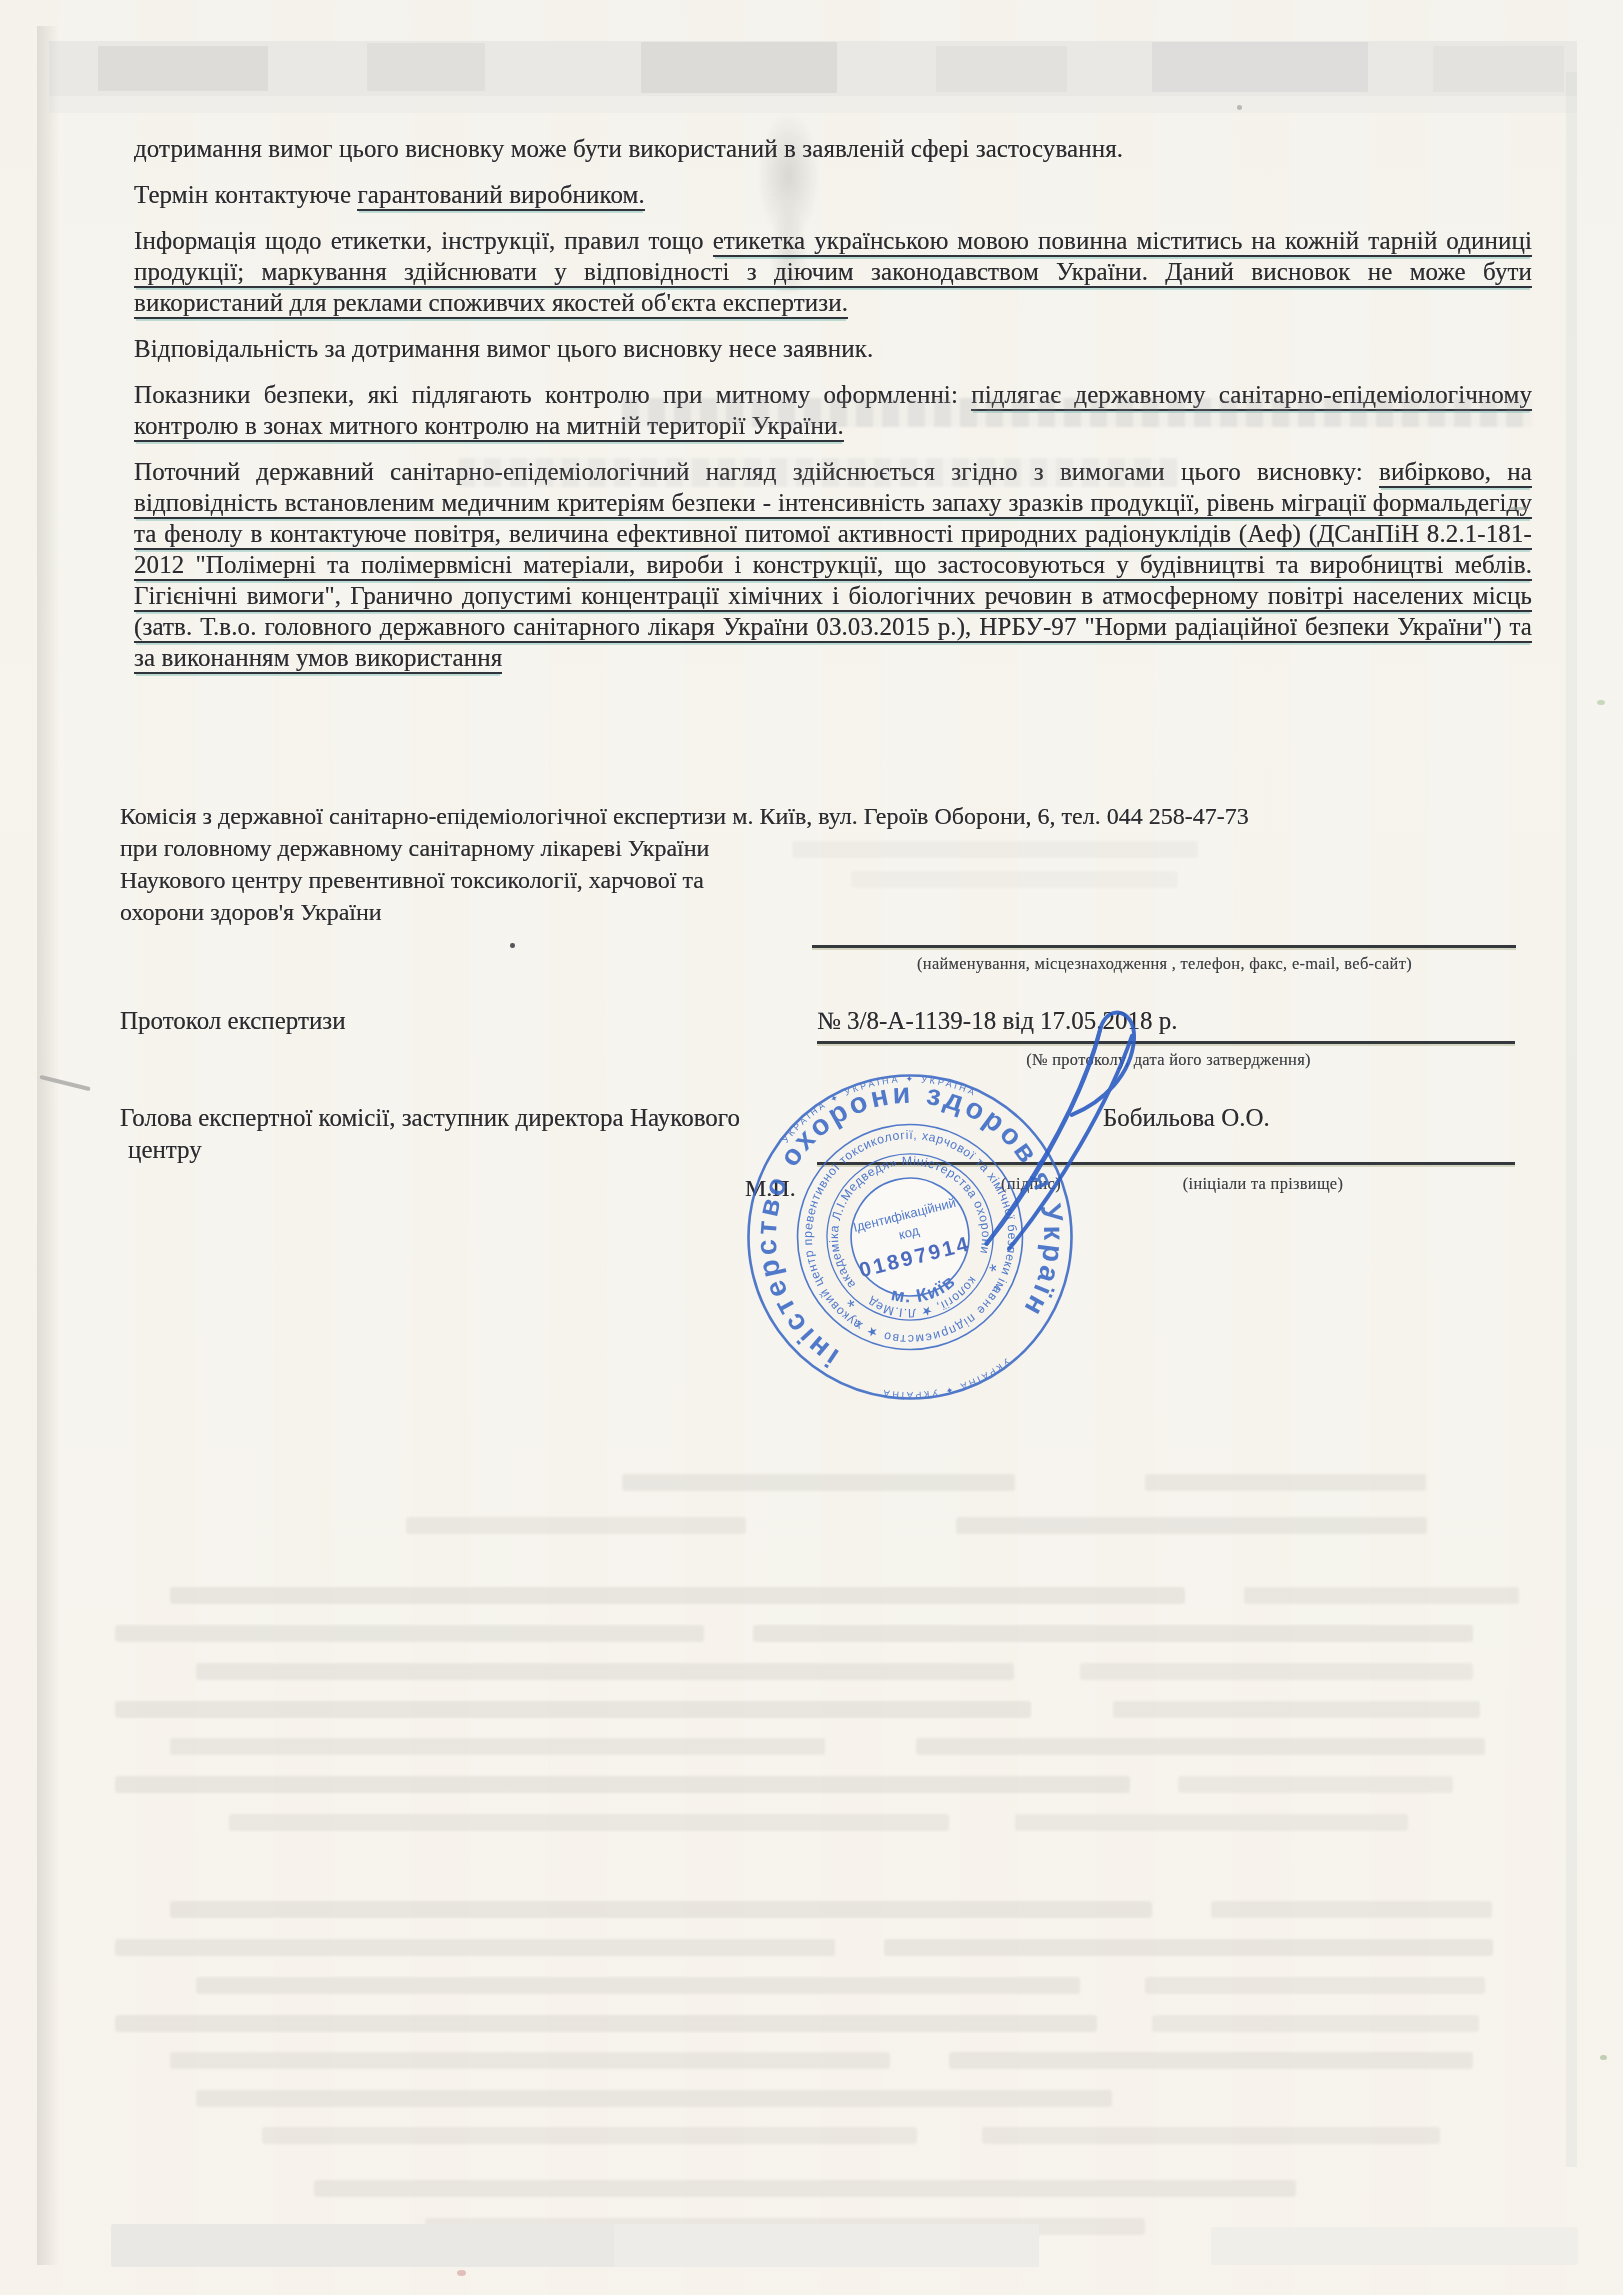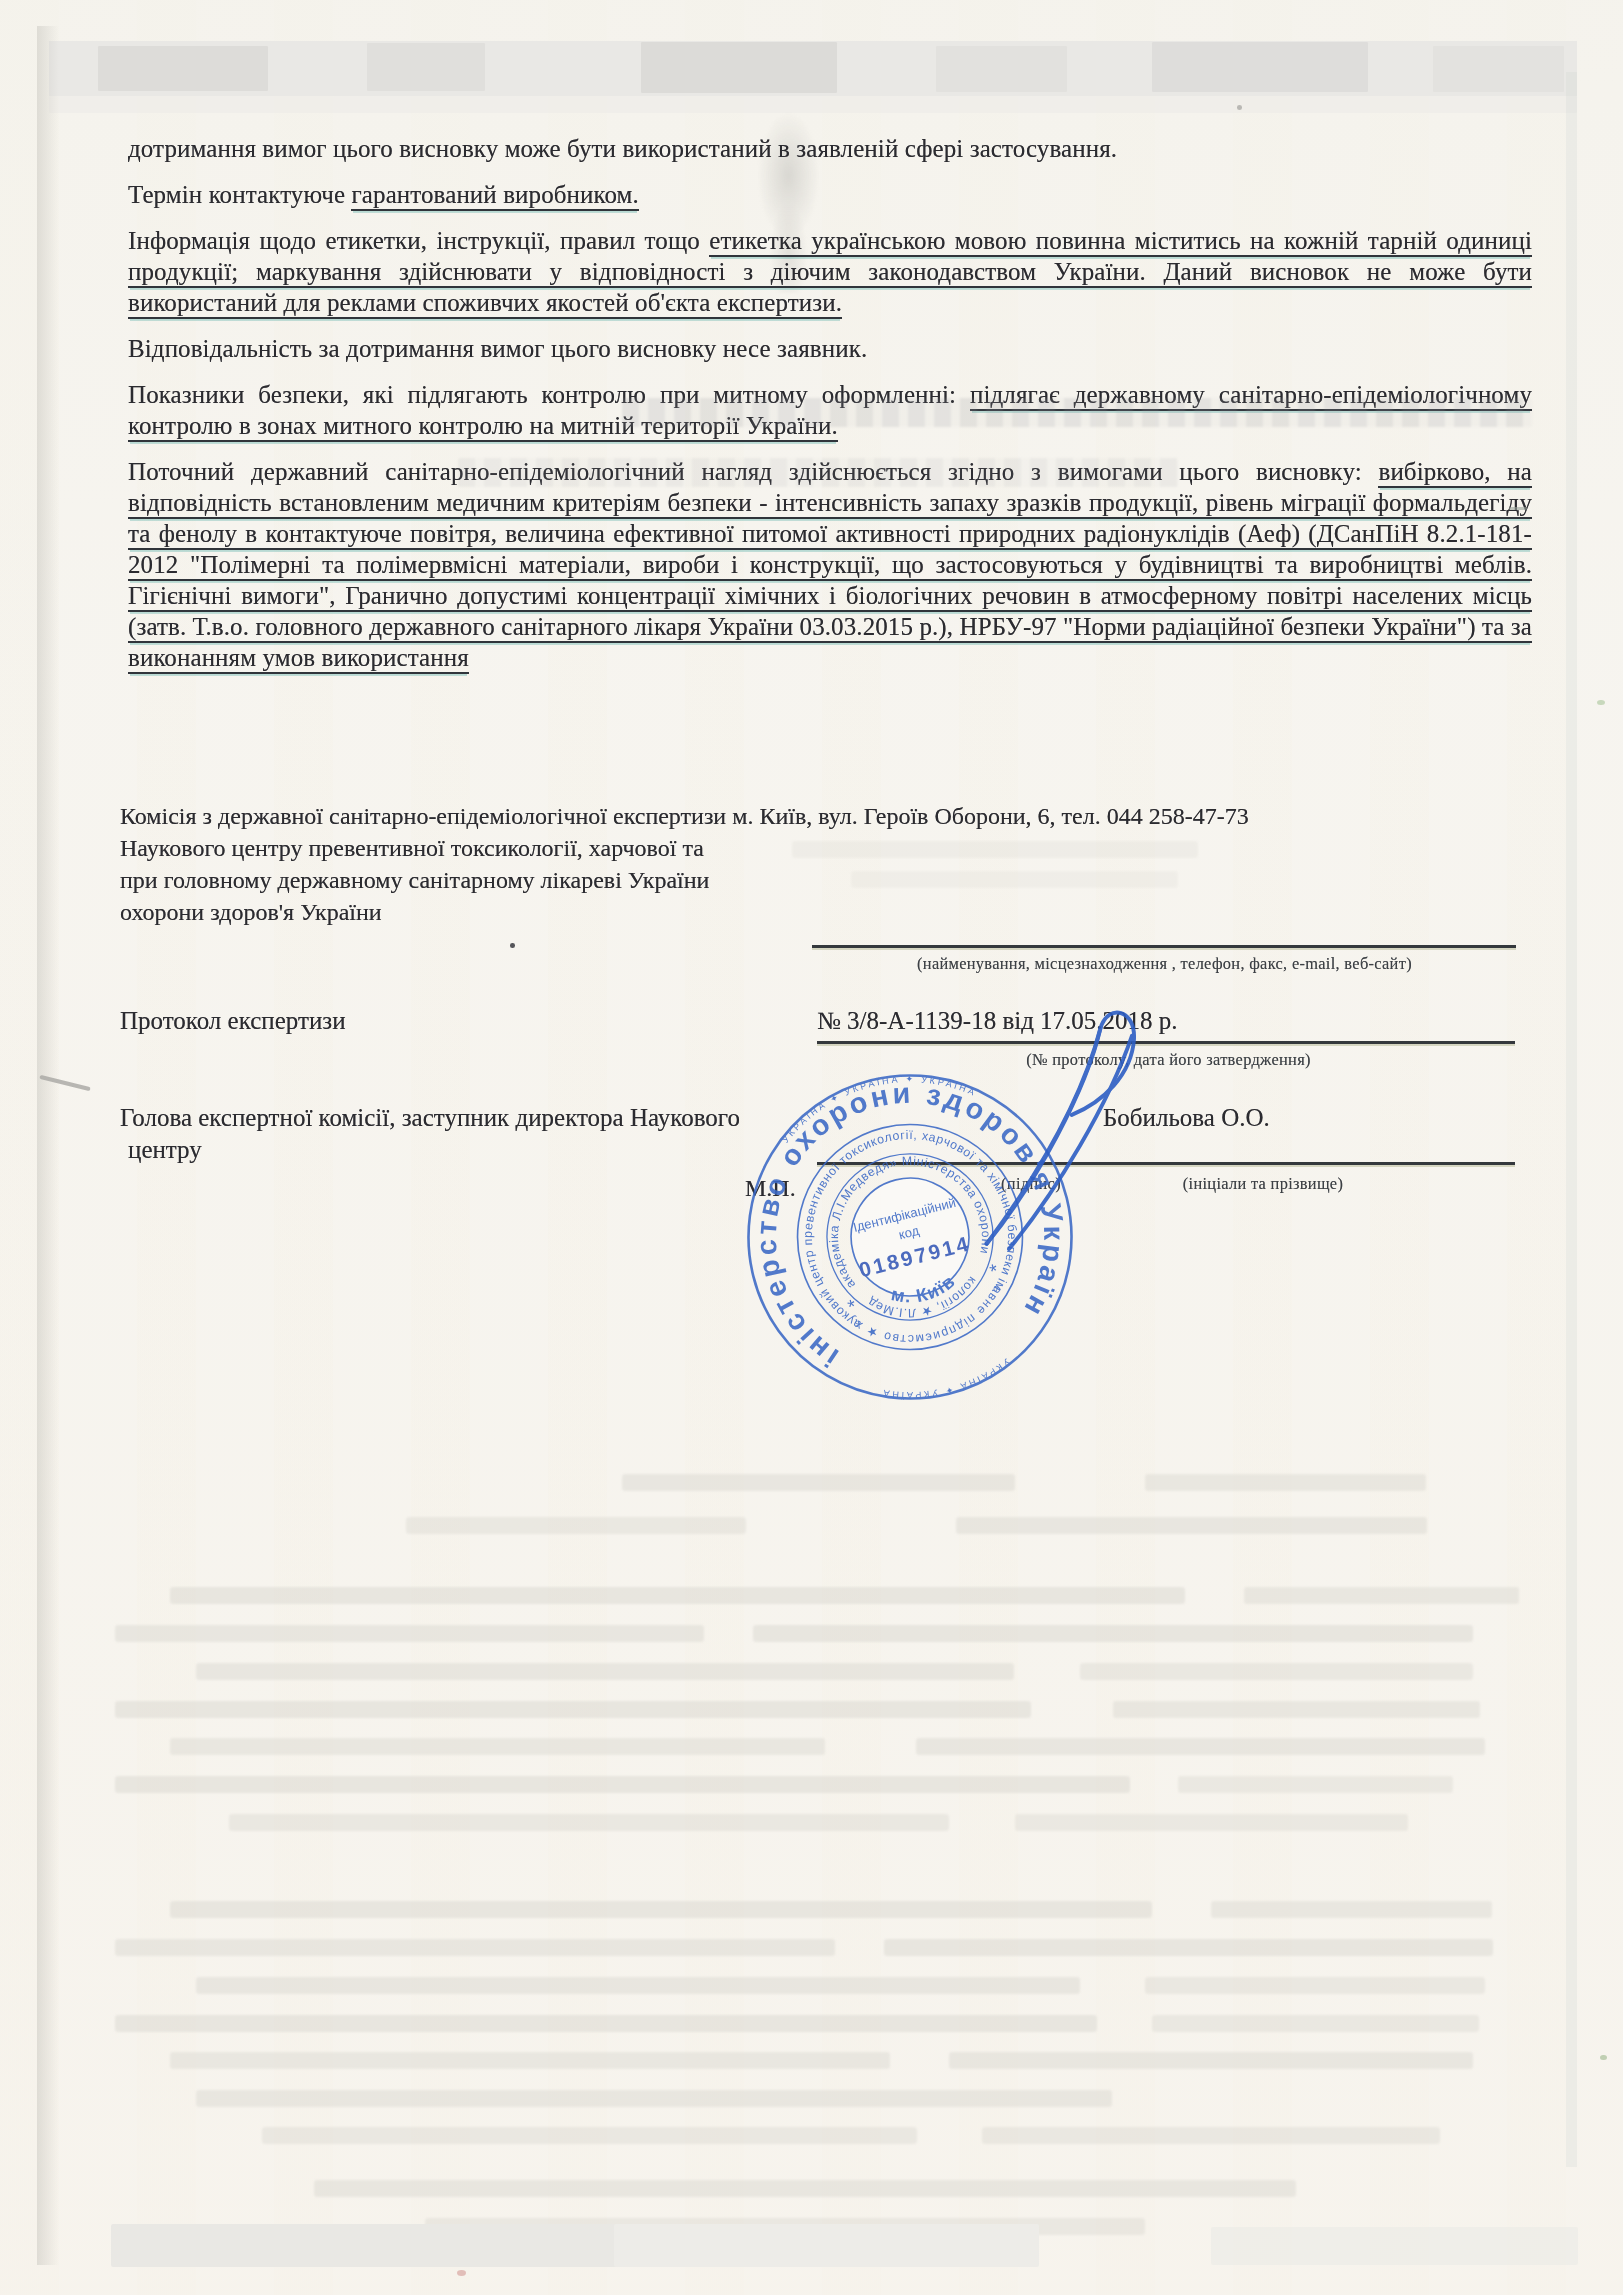--- a/index.html
+++ b/index.html
@@ -27,21 +27,21 @@
     filter:blur(1.3px);}
   .ghost-caps{position:absolute;height:29px;filter:blur(1px);
     background:repeating-linear-gradient(90deg, rgba(150,152,158,.45) 0 17px, rgba(150,152,158,.12) 17px 26px);
     border-radius:2.6px;}
   .ghost-line{position:absolute;height:17px;background:#d5d3cc;border-radius:3.3px;filter:blur(0.9px);}
   .bottom-band{position:absolute;border-radius:2px;}
   .speck{position:absolute;border-radius:50%;}
 
   
   .body-text{position:absolute;left:118px;top:133px;width:1414px;}
-  .para{margin:0 0 15px 10px;font-size:25px;line-height:31px;text-align:justify;
+  .para{margin:0 0 15px 16px;font-size:25px;line-height:31px;text-align:justify;
     letter-spacing:0.1px;text-shadow:0 0 0.5px rgba(35,35,42,.55);}
   .para .u{border-bottom:2px solid #30343a;padding-bottom:1.3px;
     box-shadow:0 3.9px 0 -2px rgba(0,140,130,.25);}
 
   .commission{position:absolute;left:120px;top:800px;width:1460px;}
   .commission div{font-size:24px;line-height:32px;white-space:nowrap;
     text-shadow:0 0 0.5px rgba(35,35,42,.55);}
 
   .rule{position:absolute;height:3.3px;background:#34383c;box-shadow:0 2px 0 rgba(125,132,75,.28);}
   .cap{position:absolute;font-size:16.4px;color:#3c4045;text-align:center;
@@ -77,22 +77,22 @@
       <p class="para"><span>Відповідальність за дотримання вимог цього висновку несе заявник.</span></p>
       <p class="para"><span>Показники безпеки, які підлягають контролю при митному оформленні: </span><span class="u">підлягає державному санітарно-епідеміологічному контролю в зонах митного контролю на митній території України.</span></p>
       <p class="para"><span>Поточний державний санітарно-епідеміологічний нагляд здійснюється згідно з вимогами цього висновку: </span><span class="u">вибірково, на відповідність встановленим медичним критеріям безпеки  - інтенсивність запаху зразків продукції, рівень міграції формальдегіду та фенолу  в контактуюче повітря, величина ефективної питомої активності природних радіонуклідів (Аеф) (ДСанПіН 8.2.1-181-2012 "Полімерні та полімервмісні матеріали, вироби і конструкції, що застосовуються у будівництві та виробництві меблів. Гігієнічні вимоги", Гранично допустимі концентрації хімічних і біологічних речовин в атмосферному повітрі населених місць (затв. Т.в.о. головного державного санітарного лікаря України 03.03.2015 р.), НРБУ-97 "Норми радіаційної безпеки України")  та за виконанням умов використання</span></p>
     </div>
 
   <div class="ghost-caps" style="left:622px;top:398px;width:910px;opacity:.42;"></div>
   <div class="ghost-caps" style="left:458px;top:458px;width:720px;opacity:.25;"></div>
 
   <div class="commission">
     <div>Комісія з державної санітарно-епідеміологічної експертизи м. Київ, вул. Героїв Оборони, 6, тел. 044 258-47-73</div>
+    <div>при головному державному санітарному лікареві України</div>
     <div>Наукового центру превентивної токсикології, харчової та</div>
-    <div>при головному державному санітарному лікареві України</div>
     <div>охорони здоров'я України</div>
   </div>
   <div class="rule" style="left:812px;top:945px;width:704px;"></div>
   <div class="cap" style="left:826px;top:954px;width:677px;">(найменування, місцезнаходження , телефон, факс, e-mail, веб-сайт)</div>
   <div class="speck" style="left:510px;top:943px;width:4.6px;height:4.6px;background:#55555a;"></div>
 
   <div class="line-txt" style="left:120px;top:1005px;">Протокол експертизи</div>
   <div class="line-txt" style="left:817px;top:1005px;">№ 3/8-А-1139-18 від 17.05.2018 р.</div>
   <div class="rule" style="left:817px;top:1041px;width:698px;"></div>
   <div class="cap" style="left:910px;top:1050px;width:517px;">(№ протоколу, дата його затвердження)</div>

